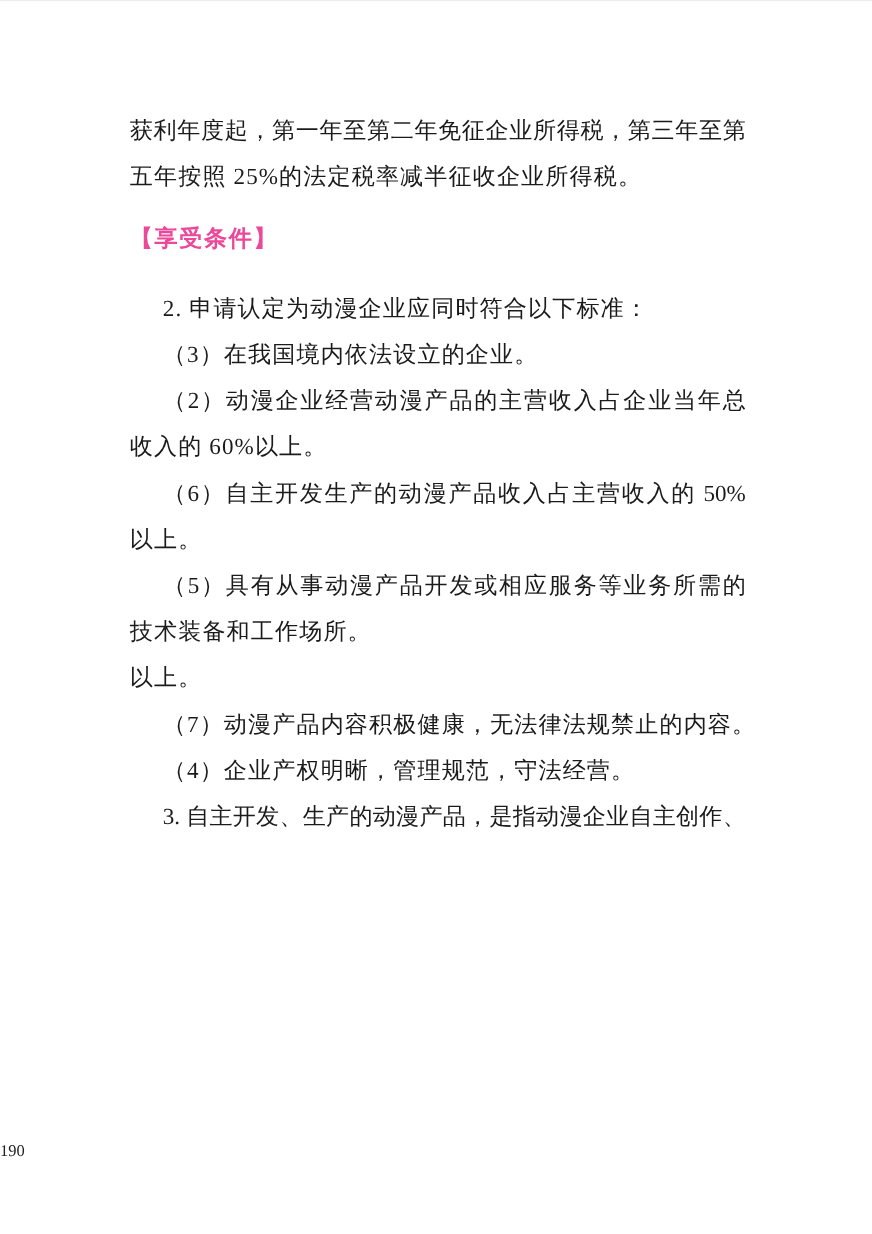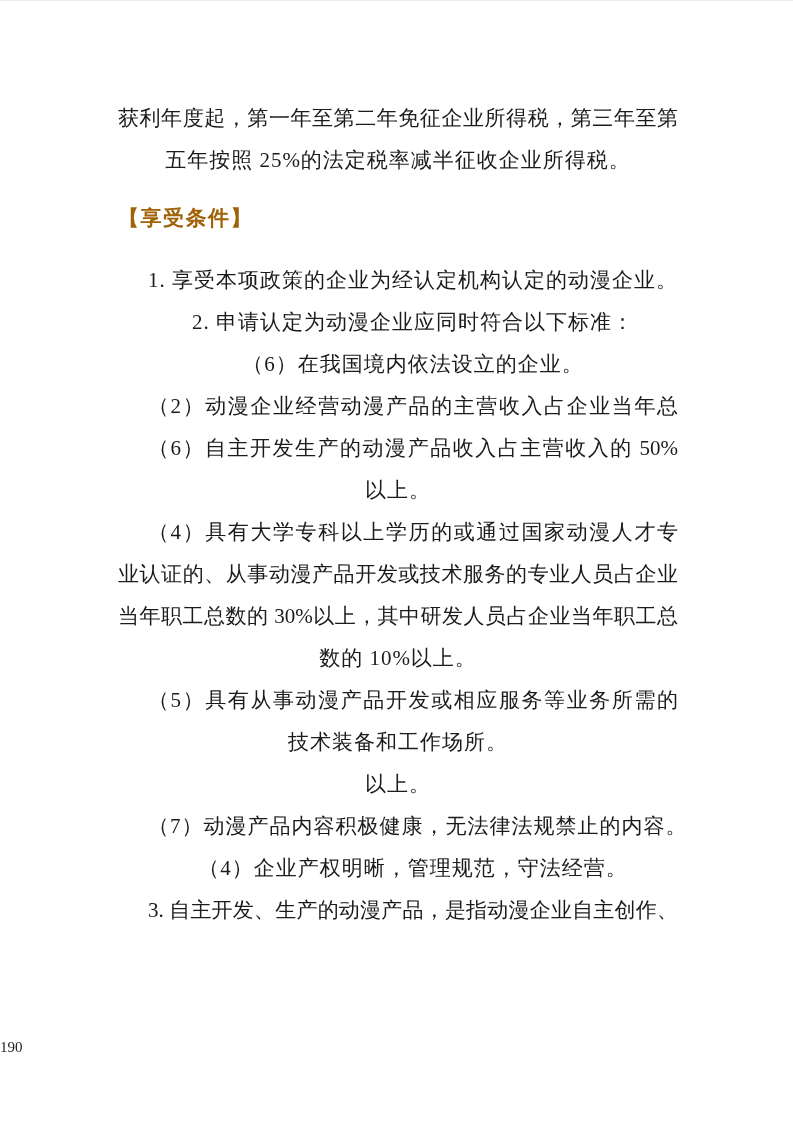--- a/index.html
+++ b/index.html
@@ -25,39 +25,39 @@
     width: 560px;
   }
   .paragraph {
     margin: 0;
   }
   .line {
     font-size: 21px;
     line-height: 42px;
     letter-spacing: 1px;
     white-space: nowrap;
-    text-align: center;
+    text-align: left;
   }
   .line.justified {
     white-space: normal;
     letter-spacing: 0;
     text-align: justify;
     text-align-last: justify;
     text-justify: inter-character;
   }
   .line.indent {
     text-indent: 30px;
   }
   .heading {
     font-family: "Liberation Sans", "DejaVu Sans", sans-serif;
     font-weight: 700;
     font-size: 21px;
     line-height: 42px;
     letter-spacing: 1.5px;
-    color: #a16207;
+    color: #ec4899;
     margin: 16px 0 20px 0;
   }
   .page-number {
     position: absolute;
     top: 1038px;
     left: 0;
     width: 100%;
     text-align: left;
     font-family: "Liberation Serif", "DejaVu Serif", serif;
     font-size: 15px;
@@ -68,40 +68,32 @@
 <body>
 
 <div class="page">
   <div class="content" id="content">
       <div class="paragraph">
         <div class="line justified">获利年度起，第一年至第二年免征企业所得税，第三年至第</div>
         <div class="line">五年按照 25%的法定税率减半征收企业所得税。</div>
       </div>
       <div class="heading">【享受条件】</div>
       <div class="paragraph">
-        <div class="line indent">1. 享受本项政策的企业为经认定机构认定的动漫企业。</div>
-      </div>
-      <div class="paragraph">
         <div class="line indent">2. 申请认定为动漫企业应同时符合以下标准：</div>
       </div>
       <div class="paragraph">
-        <div class="line indent">（6）在我国境内依法设立的企业。</div>
+        <div class="line indent">（3）在我国境内依法设立的企业。</div>
       </div>
       <div class="paragraph">
         <div class="line justified indent">（2）动漫企业经营动漫产品的主营收入占企业当年总</div>
+        <div class="line">收入的 60%以上。</div>
       </div>
       <div class="paragraph">
         <div class="line justified indent">（6）自主开发生产的动漫产品收入占主营收入的 50%</div>
         <div class="line">以上。</div>
-      </div>
-      <div class="paragraph">
-        <div class="line justified indent">（4）具有大学专科以上学历的或通过国家动漫人才专</div>
-        <div class="line justified">业认证的、从事动漫产品开发或技术服务的专业人员占企业</div>
-        <div class="line justified">当年职工总数的 30%以上，其中研发人员占企业当年职工总</div>
-        <div class="line">数的 10%以上。</div>
       </div>
       <div class="paragraph">
         <div class="line justified indent">（5）具有从事动漫产品开发或相应服务等业务所需的</div>
         <div class="line">技术装备和工作场所。</div>
       </div>
       <div class="paragraph">
         <div class="line">以上。</div>
       </div>
       <div class="paragraph">
         <div class="line indent">（7）动漫产品内容积极健康，无法律法规禁止的内容。</div>

